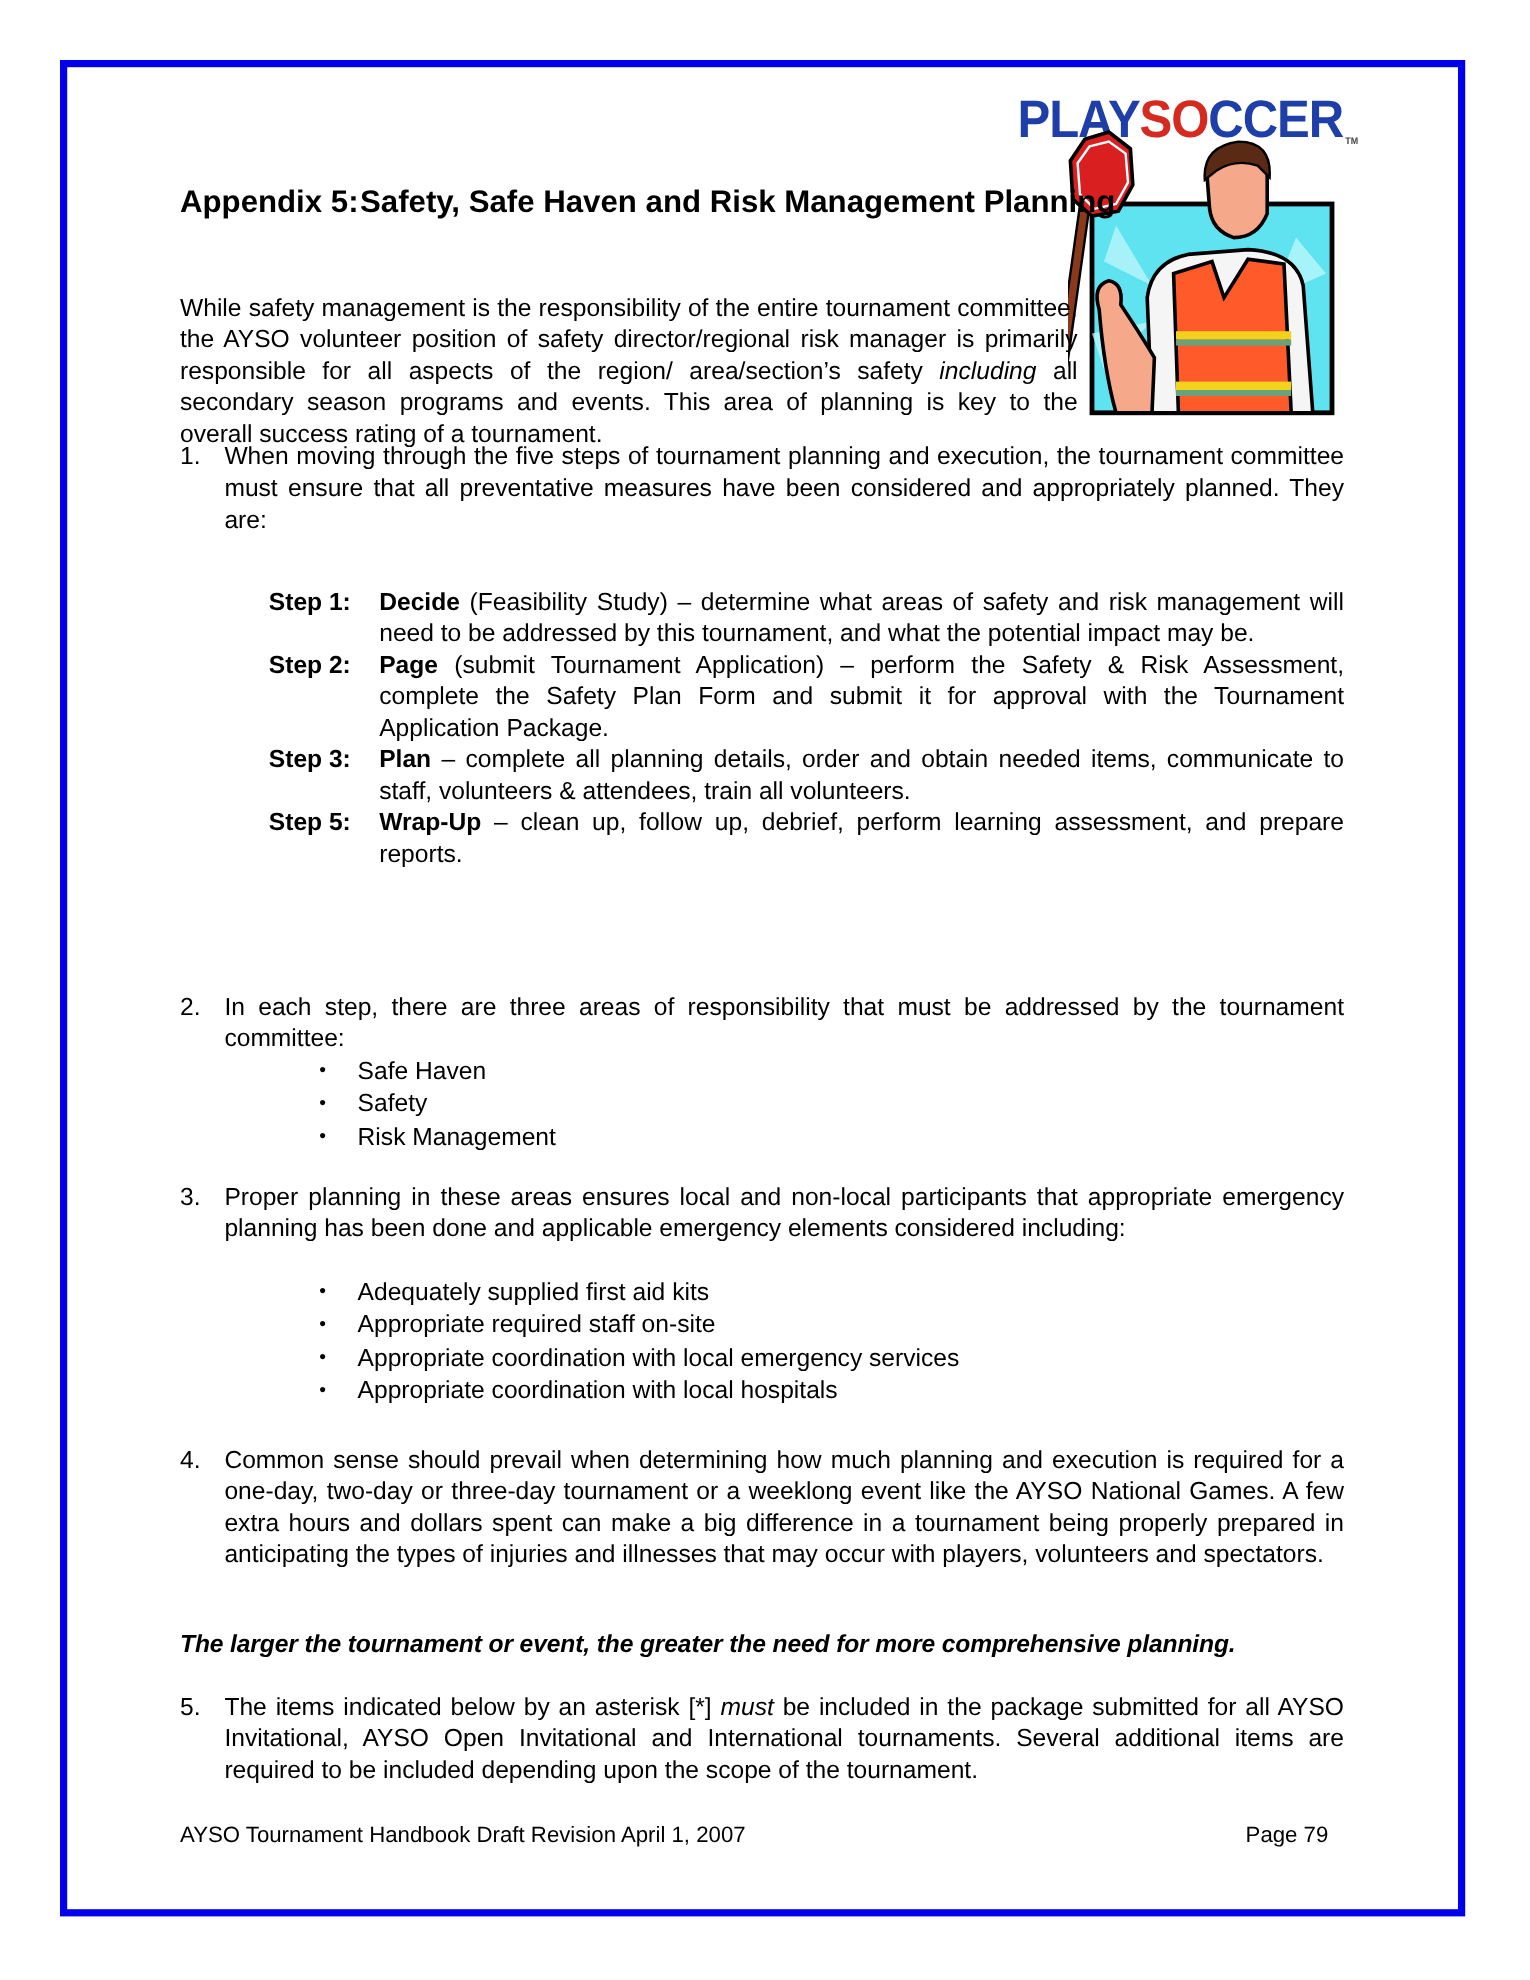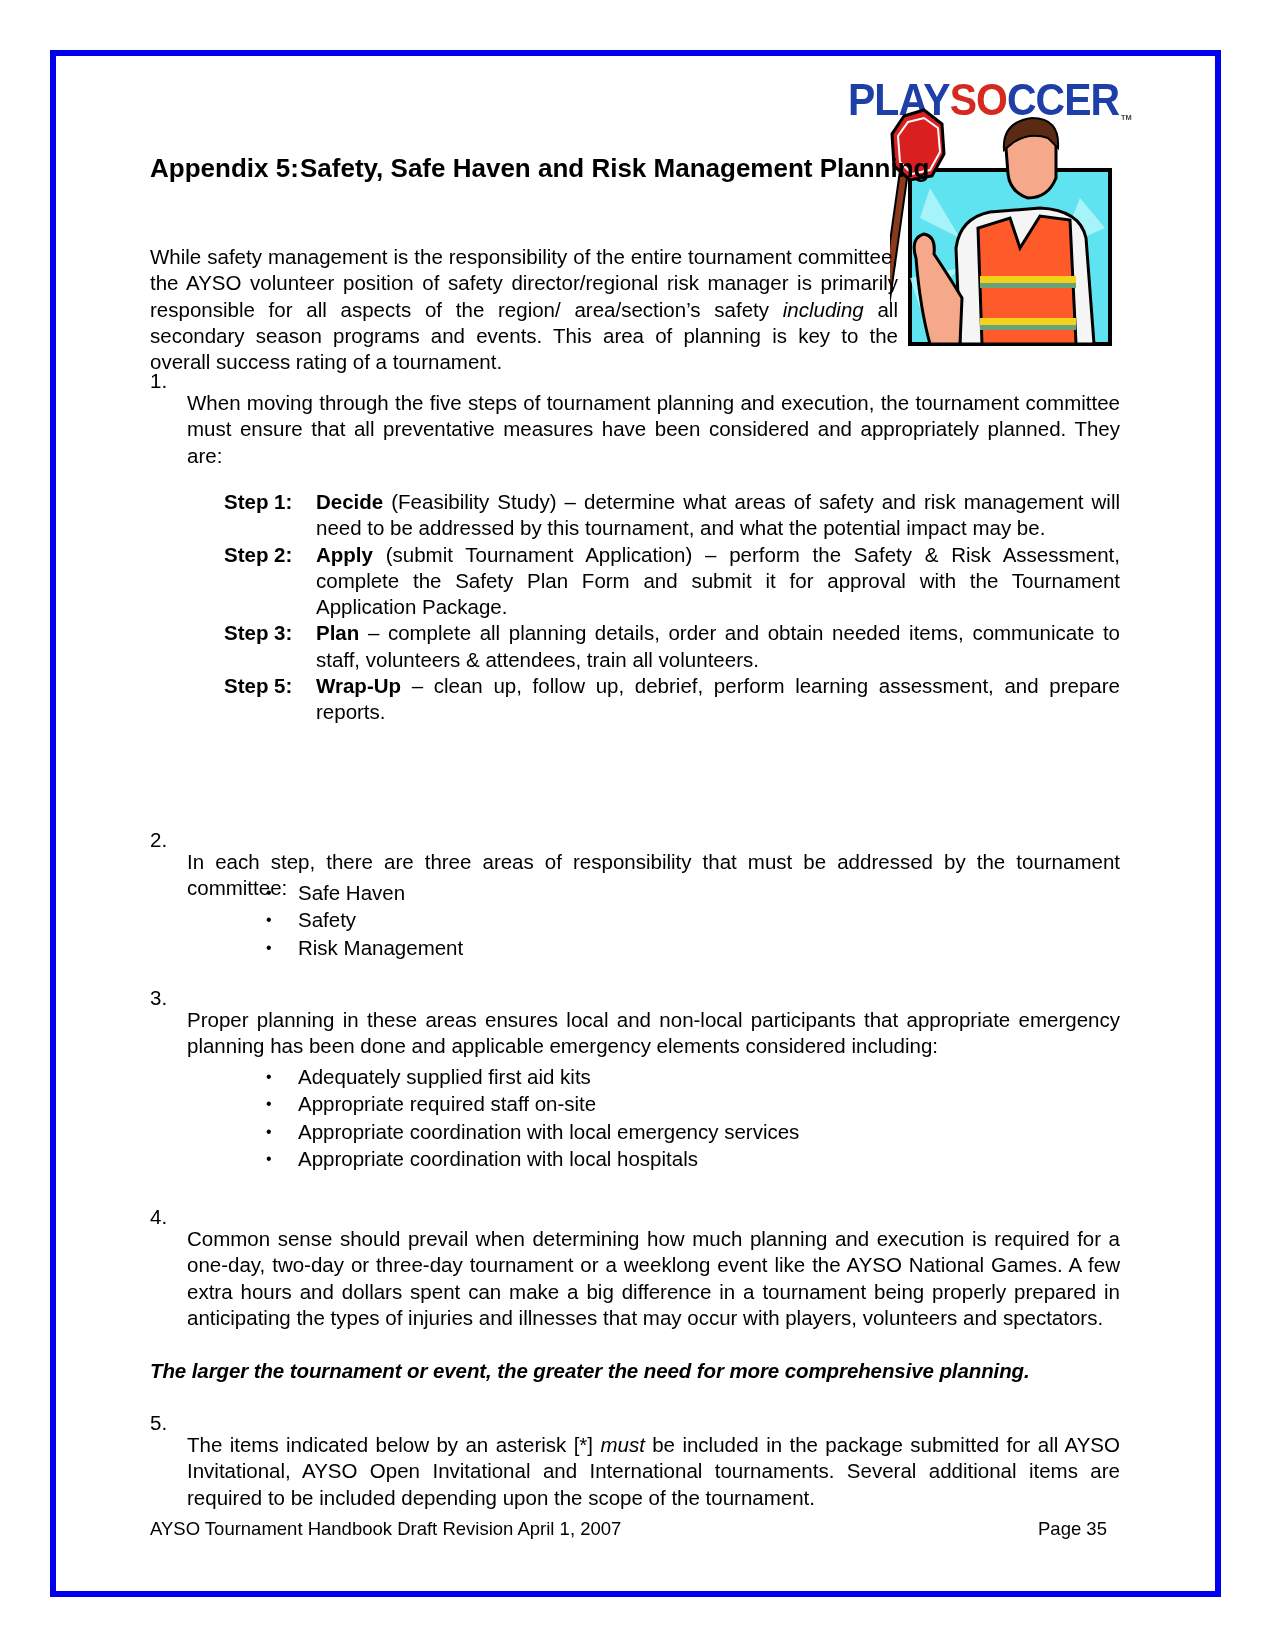--- a/index.html
+++ b/index.html
@@ -13,21 +13,21 @@
   .logo .blue { color:#1f3fa8; }
   .logo .red { color:#d42a20; }
   .logo .tm { font-size:8px; color:#444; vertical-align:bottom; margin-left:2px; letter-spacing:0; }
   .clipart { position:absolute; left:890px; top:108px; width:226px; height:240px; }
   .txt { position:absolute; font-size:20.5px; line-height:26.3px;margin-top:40px; }
   .heading { position:absolute; left:150px; top:153px; font-weight:bold; font-size:26px; }
   .heading .label { display:inline-block; width:150px; }
   .intro { left:150px; top:204px; width:748px; text-align:justify; text-align-last:left; }
   .numitem { position:absolute; left:150px; width:970px; font-size:20.5px; line-height:26.3px; }
   .numitem .num { position:absolute; left:0; top:0; }
-  .numitem .body { margin-left:37px; text-align:justify;margin-top:22px; }
+  .numitem .body { margin-left:37px; text-align:justify; }
   .steps { position:absolute; left:224px; top:489px; width:896px; font-size:20.5px; line-height:26.3px; }
   .step { position:relative; padding-left:92px; text-align:justify; }
   .step .slabel { position:absolute; left:0; top:0; font-weight:bold; }
   .step .sname { font-weight:bold; }
   .bullets { position:absolute; left:262px; font-size:20.5px; line-height:27.3px; }
   .bullet { position:relative; padding-left:36px; }
   .bullet .dot { position:absolute; left:4px; top:0; font-size:16px; }
   .callout { position:absolute; left:150px; top:1359px; font-weight:bold; font-style:italic;
              font-size:20.5px; letter-spacing:-0.1px; }
   .footer { position:absolute; top:1518px; font-size:18.5px; }
@@ -71,21 +71,21 @@
 
 <div class="txt intro"><span>While safety management is the responsibility of the entire tournament committee, the AYSO volunteer position of safety director/regional risk manager is primarily responsible for all aspects of the region/ area/section’s safety </span><em>including</em><span> all secondary season programs and events. This area of planning is key to the overall success rating of a tournament.</span></div>
 
 <div class="numitem" style="top:368px;">
   <span class="num">1.</span>
   <div class="body">When moving through the five steps of tournament planning and execution, the tournament committee must ensure that all preventative measures have been considered and appropriately planned. They are:</div>
 </div>
 
 <div class="steps">
   <div class="step"><span class="slabel">Step 1:</span><span class="sname">Decide</span><span> (Feasibility Study) – determine what areas of safety and risk management will need to be addressed by this tournament, and what the potential impact may be.</span></div>
-  <div class="step"><span class="slabel">Step 2:</span><span class="sname">Apply</span><span> (submit Tournament Application) – perform the Safety &amp; Risk Assessment, complete the Safety Plan Form and submit it for approval with the Tournament Application Package.</span></div>
+  <div class="step"><span class="slabel">Step 2:</span><span class="sname">Page</span><span> (submit Tournament Application) – perform the Safety &amp; Risk Assessment, complete the Safety Plan Form and submit it for approval with the Tournament Application Package.</span></div>
   <div class="step"><span class="slabel">Step 3:</span><span class="sname">Plan</span><span> – complete all planning details, order and obtain needed items, communicate to staff, volunteers &amp; attendees, train all volunteers.</span></div>
   <div class="step"><span class="slabel">Step 5:</span><span class="sname">Wrap-Up</span><span> – clean up, follow up, debrief, perform learning assessment, and prepare reports.</span></div>
 </div>
 
 <div class="numitem" style="top:827px;">
   <span class="num">2.</span>
   <div class="body">In each step, there are three areas of responsibility that must be addressed by the tournament committee:</div>
 </div>
 <div class="bullets" style="top:879px;">
   <div class="bullet"><span class="dot">•</span><span>Safe Haven</span></div>
@@ -110,13 +110,13 @@
 </div>
 
 <div class="callout">The larger the tournament or event, the greater the need for more comprehensive planning.</div>
 
 <div class="numitem" style="top:1410px;">
   <span class="num">5.</span>
   <div class="body"><span>The items indicated below by an asterisk [*] </span><em>must</em><span> be included in the package submitted for all AYSO Invitational, AYSO Open Invitational and International tournaments. Several additional items are required to be included depending upon the scope of the tournament.</span></div>
 </div>
 
 <div class="footer left">AYSO Tournament Handbook Draft Revision April 1, 2007</div>
-<div class="footer right">Page 35</div>
+<div class="footer right">Page 79</div>
 
 </body></html>

